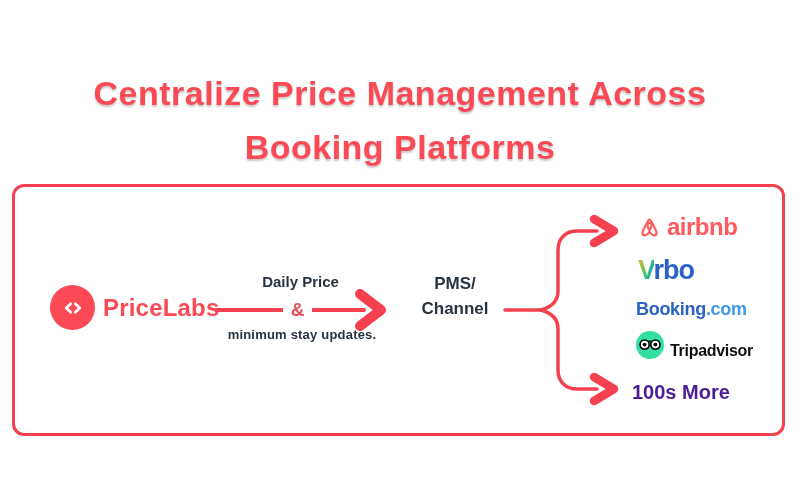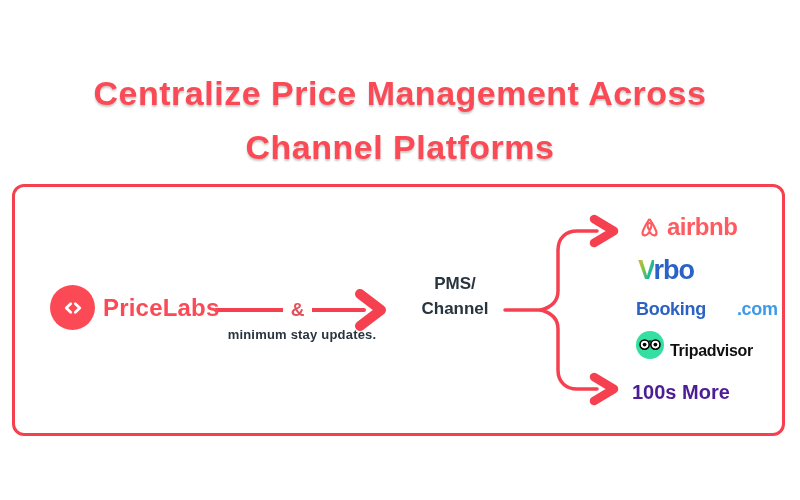--- a/index.html
+++ b/index.html
@@ -39,33 +39,33 @@
 
   
   .row-airbnb{position:absolute;left:636px;top:213px;display:flex;align-items:center;gap:4px;}
   .airbnb-text{color:#FF5A5F;font-size:24px;font-weight:bold;letter-spacing:-.5px;}
   .row-vrbo{position:absolute;left:638px;top:255px;font-size:27px;font-weight:bold;letter-spacing:-1px;}
   .vrbo-v{background:linear-gradient(110deg,#F4A93C 0%,#7CC83F 38%,#19B5A3 70%,#2A62C9 100%);
           -webkit-background-clip:text;background-clip:text;color:transparent;}
   .vrbo-rest{color:#2A62C9;margin-top:36px;}
   .row-booking{position:absolute;left:636px;top:299px;font-size:18px;font-weight:bold;letter-spacing:-.3px;}
   .bk-primary{color:#2B63C4;}
-  .bk-secondary{color:#3E9AE8;padding-left:31px;}
+  .bk-secondary{color:#3E9AE8;}
   .row-trip{position:absolute;left:635px;top:330px;display:flex;align-items:flex-end;gap:5px;}
   .trip-text{color:#101010;font-size:16px;font-weight:bold;letter-spacing:-.3px;}
   .row-more{position:absolute;left:632px;top:381px;color:#4c1d95;font-size:20px;font-weight:bold;}
 </style>
 </head>
 <body>
 
 <div class="canvas">
 
   <div class="title">
     <div>Centralize Price Management Across</div>
-    <div>Channel Platforms</div>
+    <div>Booking Platforms</div>
   </div>
 
   <div class="panel"></div>
 
   <svg class="flow" viewBox="0 0 800 500">
     <g stroke="#F5414F" fill="none" stroke-linecap="round" stroke-linejoin="round">
 
       <path d="M216 310 H364" stroke-width="4"></path>
       <path d="M360 294 L381 310 L360 326" stroke-width="10"></path>
 
@@ -80,20 +80,21 @@
   <div class="pricelabs">
     <span class="pl-badge">
       <svg width="28" height="28" viewBox="0 0 24 24" fill="none" stroke="#ffffff" stroke-width="2.4" stroke-linecap="round" stroke-linejoin="round">
         <path d="M10 8.4 L6.2 12 L10 15.6"></path>
         <path d="M14 8.4 L17.8 12 L14 15.6"></path>
       </svg>
     </span>
     <span class="pl-text">PriceLabs</span>
   </div>
 
+  <div class="lbl-top">Daily Price</div>
   <div class="lbl-amp">&amp;</div>
   <div class="lbl-bottom">minimum stay updates.</div>
 
   <div class="pms">
     <div>PMS/</div>
     <div>Channel</div>
   </div>
 
   <div class="row-airbnb">
     <svg width="27" height="27" viewBox="0 0 24 24" fill="none" stroke="#FF5A5F" stroke-width="1.9" stroke-linecap="round" stroke-linejoin="round">

